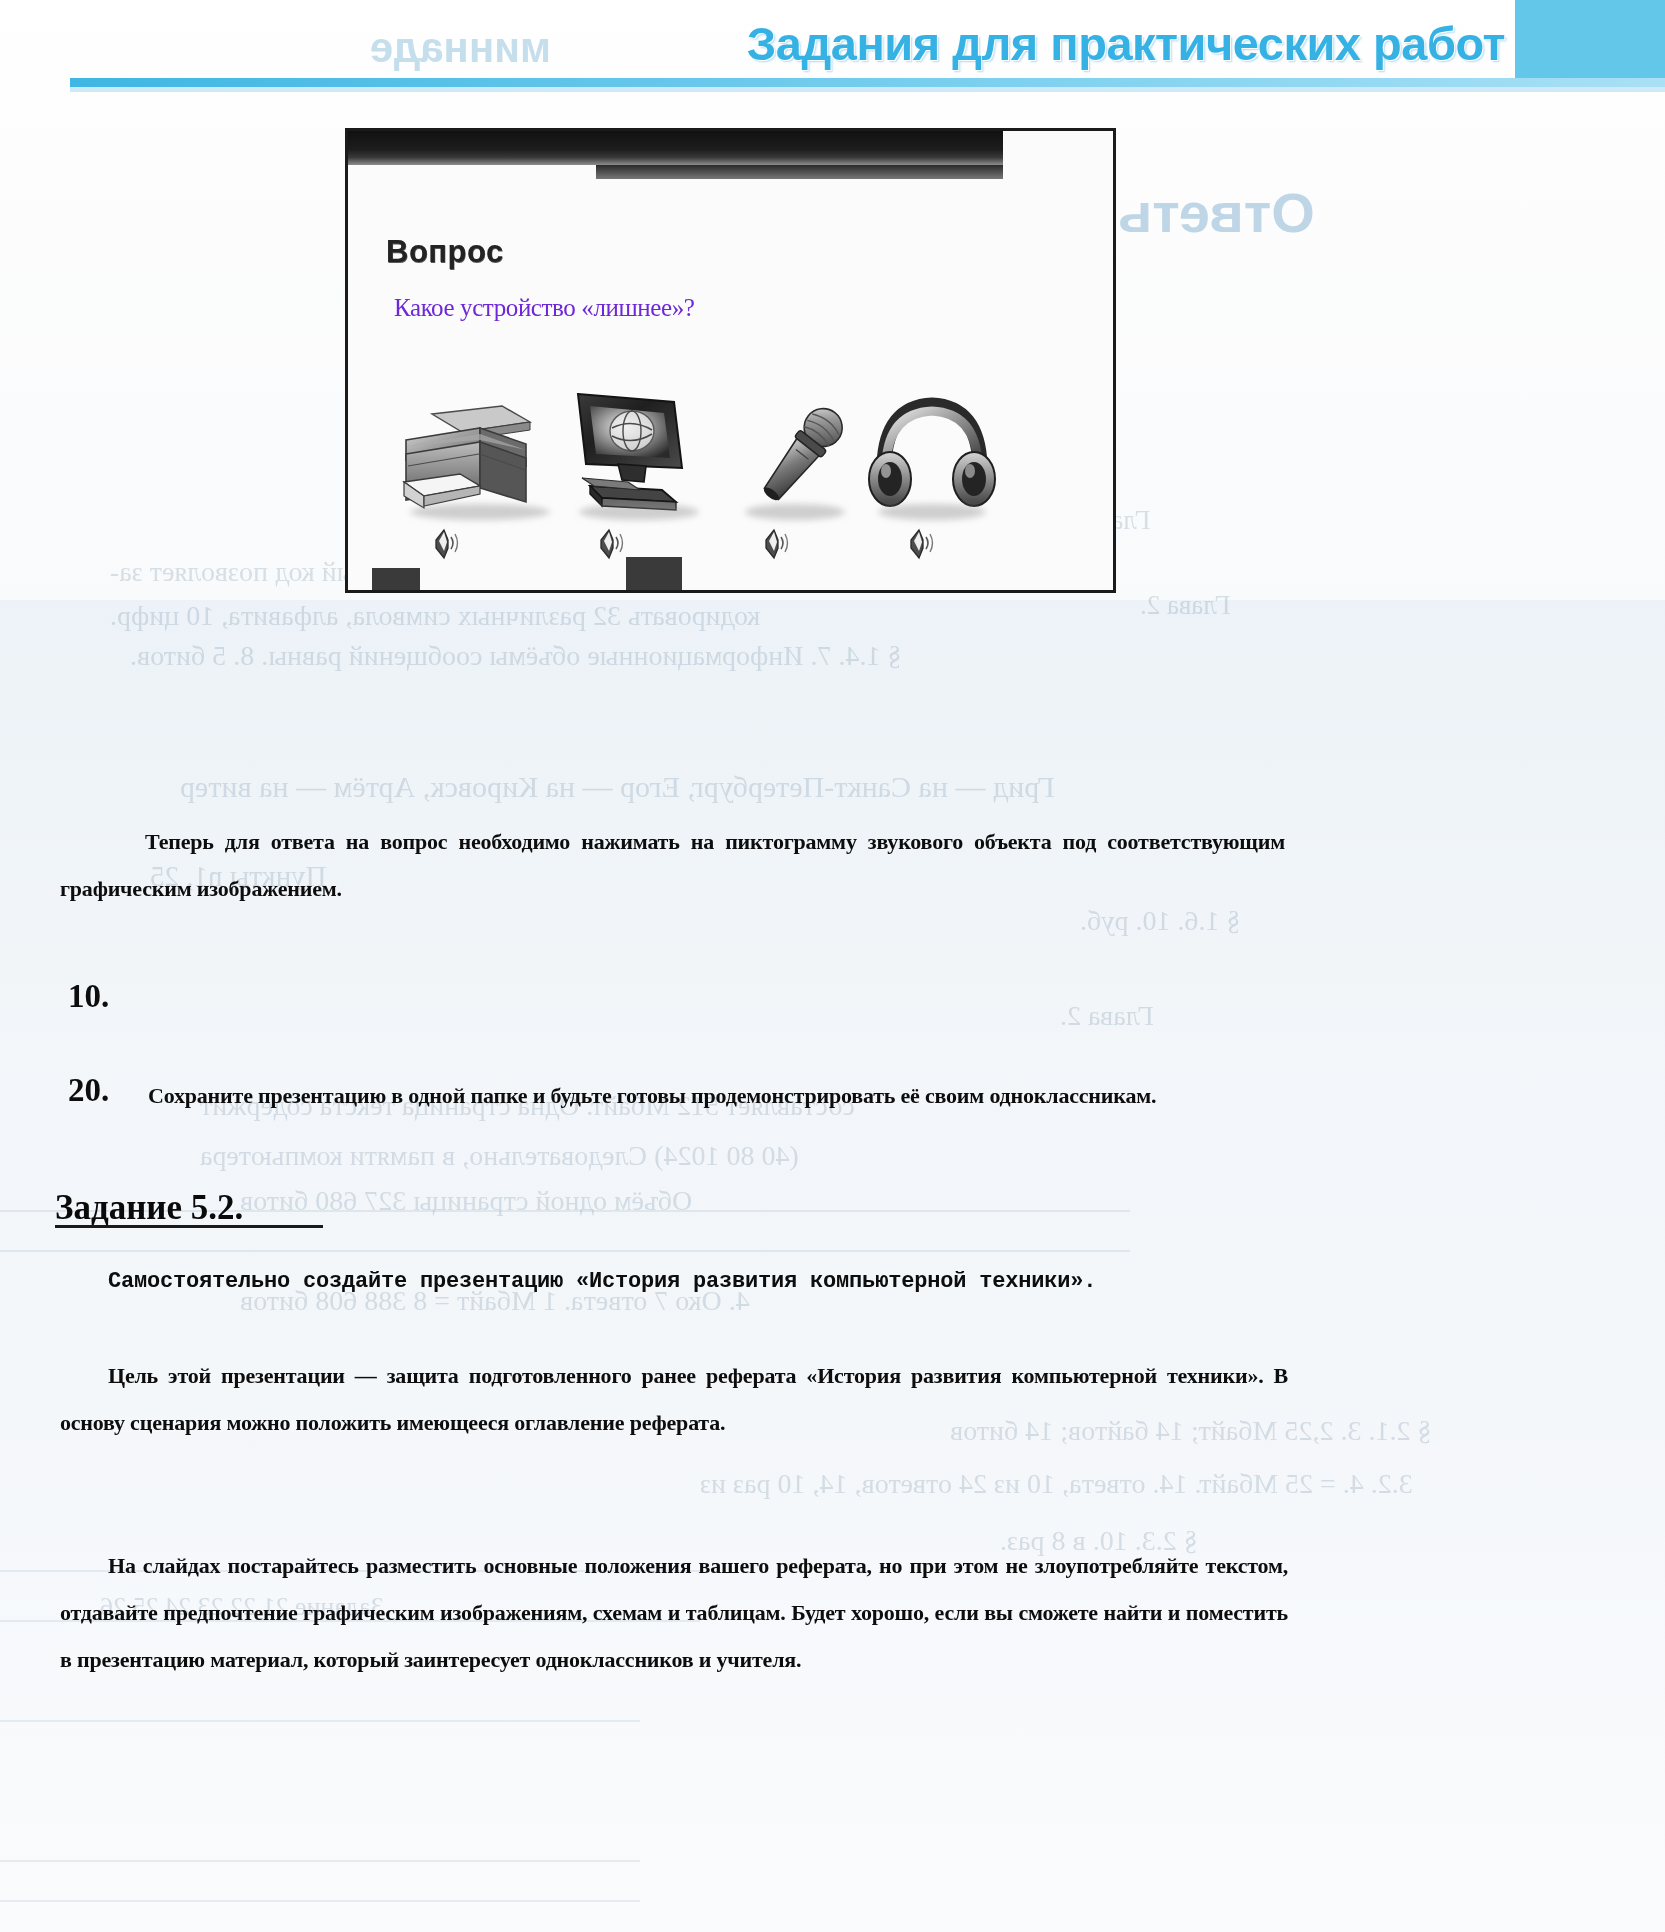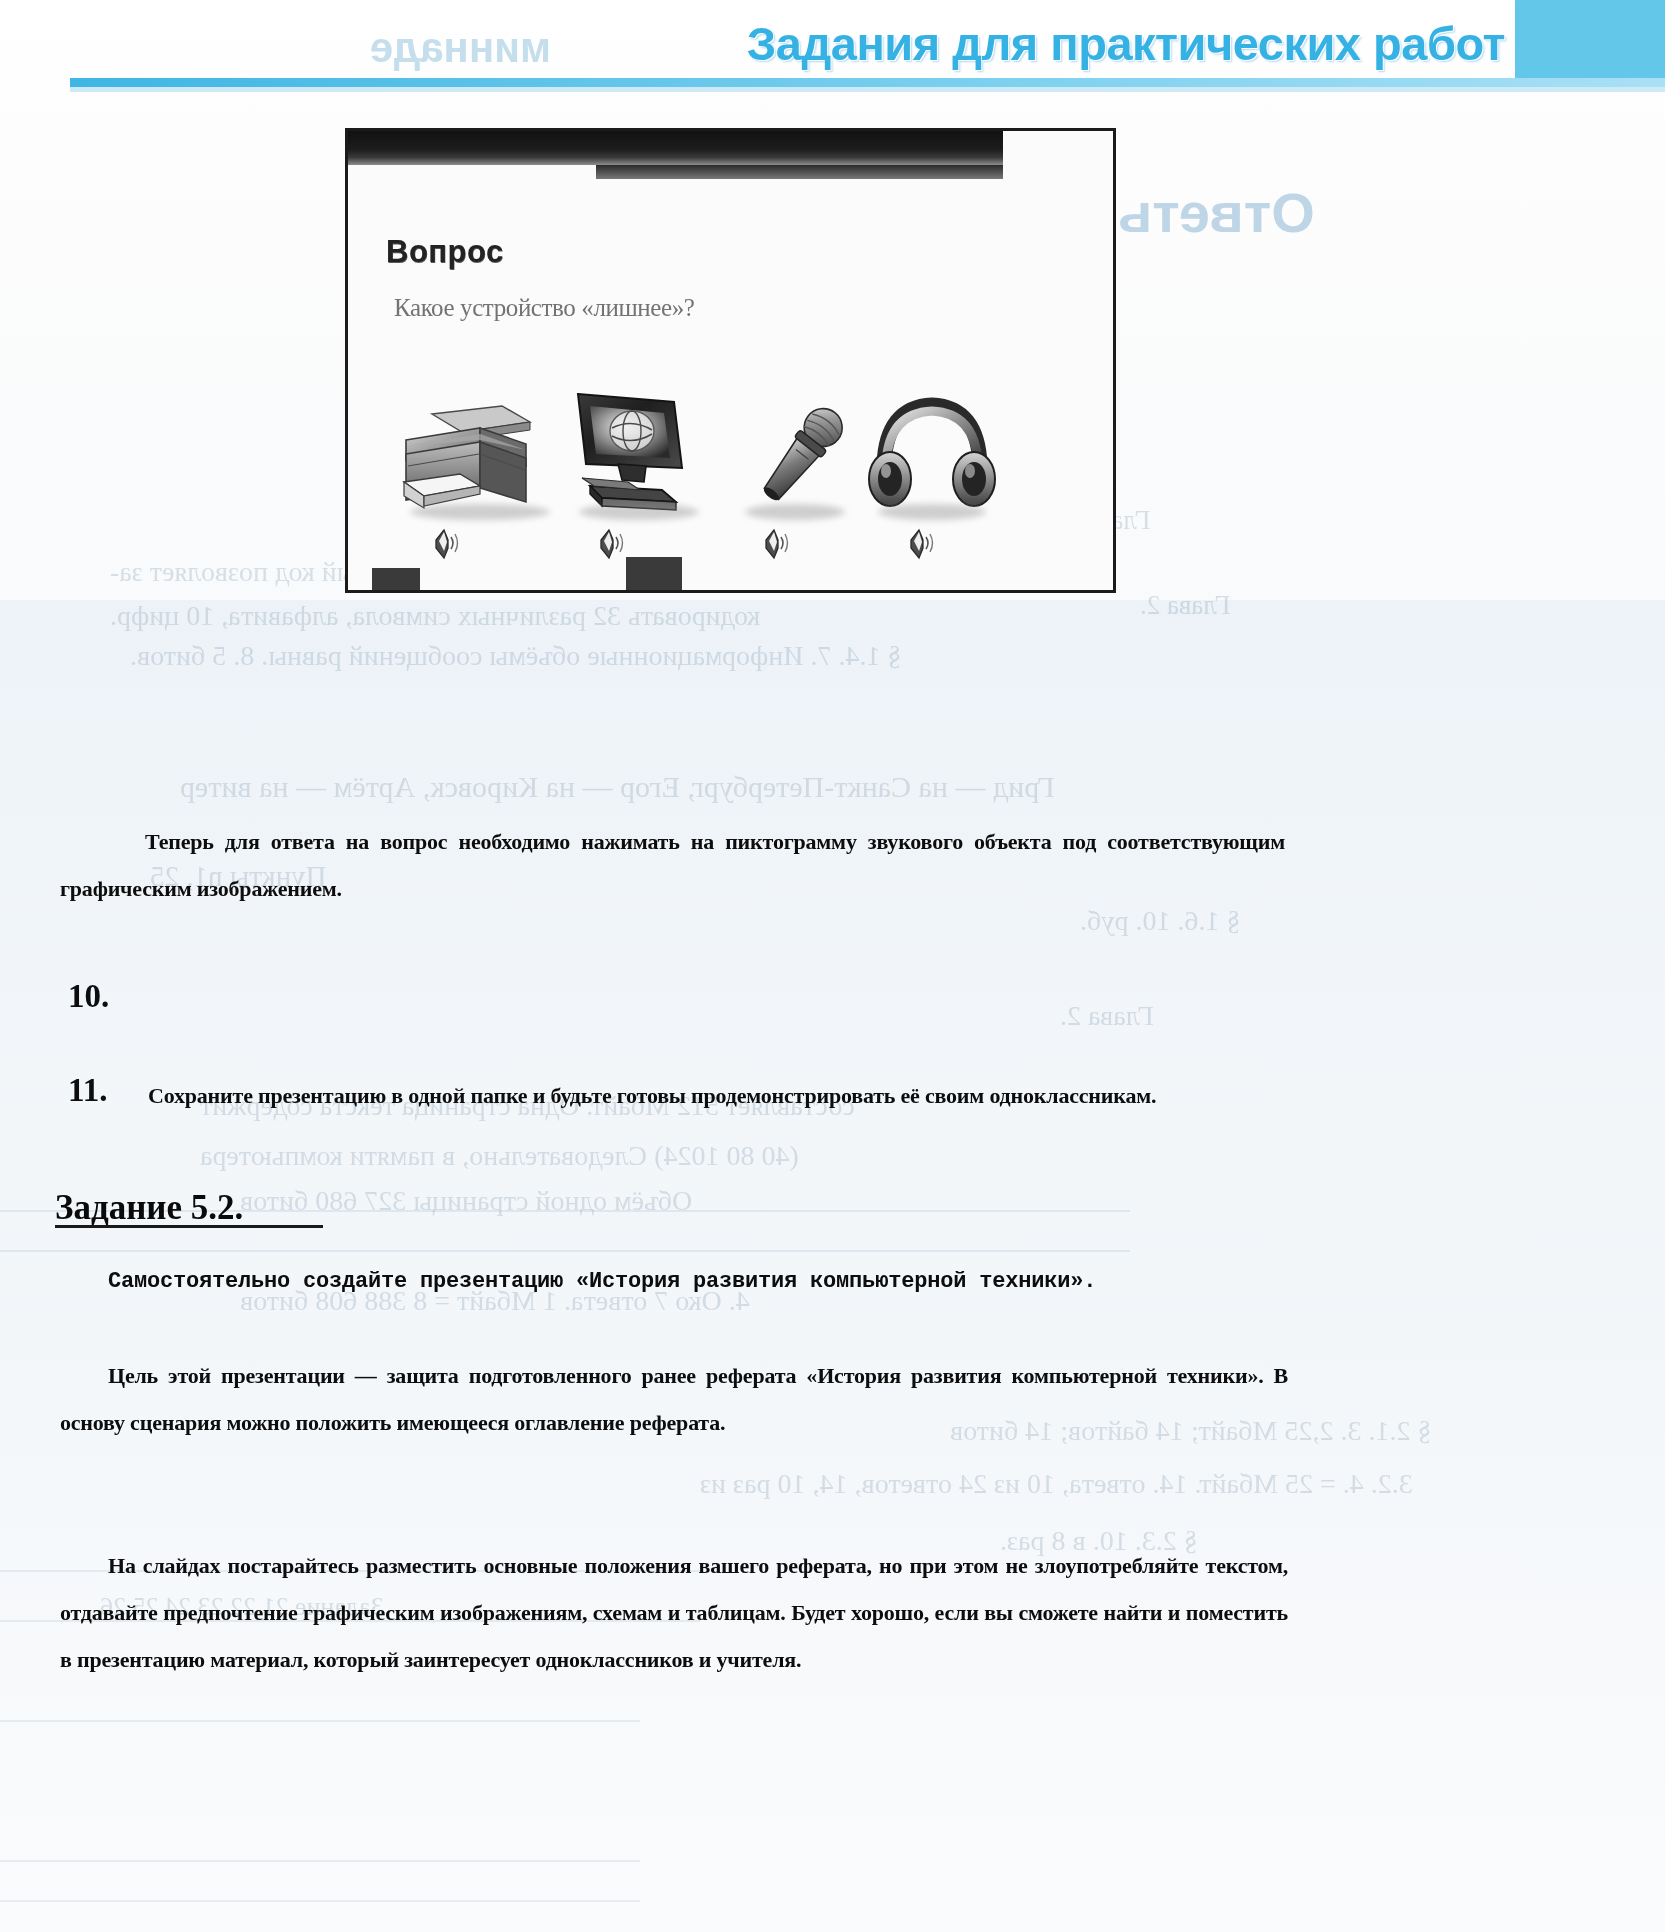--- a/index.html
+++ b/index.html
@@ -82,21 +82,21 @@
   }
   .slide-title{
     position:absolute;left:38px;top:103px;
     font-family:"Liberation Sans", sans-serif;
     font-weight:bold;font-size:31px;letter-spacing:.5px;color:#232323;
     text-shadow:.5px .5px 0 #5a5a5a;
   }
   .slide-question{
     position:absolute;left:46px;top:163px;
     font-family:"Liberation Serif", serif;
-    font-size:25px;color:#737373;letter-spacing:-.4px;
+    font-size:25px;color:#6d28d9;letter-spacing:-.4px;
   }
   .devices{
     position:absolute;left:0;top:250px;width:655px;height:135px;
   }
   .dev{position:absolute;bottom:0;}
   .dev-shadow{
     position:absolute;bottom:-4px;left:50%;transform:translateX(-50%);
     width:120px;height:16px;border-radius:50%;
     background:rgba(140,140,140,.40);filter:blur(3px);
   }
@@ -356,21 +356,21 @@
   <div class="blackbox" style="left:24px;top:437px;width:48px;height:34px;"></div>
   <div class="blackbox" style="left:278px;top:426px;width:56px;height:46px;"></div>
 </div>
 
 <div class="body-text">
 
   <div class="para" style="left:60px;top:818px;width:1225px;text-indent:85px;">Теперь для ответа на вопрос необходимо нажимать на пиктограмму звукового объекта под соответствующим графическим изображением.</div>
 
   <div class="numhead" style="left:68px;top:978px;">10.</div>
 
-  <div class="numhead" style="left:68px;top:1072px;">11.</div>
+  <div class="numhead" style="left:68px;top:1072px;">20.</div>
   <div class="para" style="left:148px;top:1072px;width:1140px;">Сохраните презентацию в одной папке и будьте готовы продемонстрировать её своим одноклассникам.</div>
 
   <div class="task-head" style="left:55px;top:1188px;">Задание 5.2.</div>
   <div class="task-rule" style="left:55px;top:1225px;width:268px;"></div>
 
   <div class="para" style="left:60px;top:1258px;width:1228px;text-indent:48px;font-family:Liberation Mono, monospace;">Самостоятельно создайте презентацию «История развития компьютерной техники».</div>
 
   <div class="para" style="left:60px;top:1352px;width:1228px;text-indent:48px;">Цель этой презентации — защита подготовленного ранее реферата «История развития компьютерной техники». В основу сценария можно положить имеющееся оглавление реферата.</div>
 
   <div class="para" style="left:60px;top:1542px;width:1228px;text-indent:48px;">На слайдах постарайтесь разместить основные положения вашего реферата, но при этом не злоупотребляйте текстом, отдавайте предпочтение графическим изображениям, схемам и таблицам. Будет хорошо, если вы сможете найти и поместить в презентацию материал, который заинтересует одноклассников и учителя.</div>

